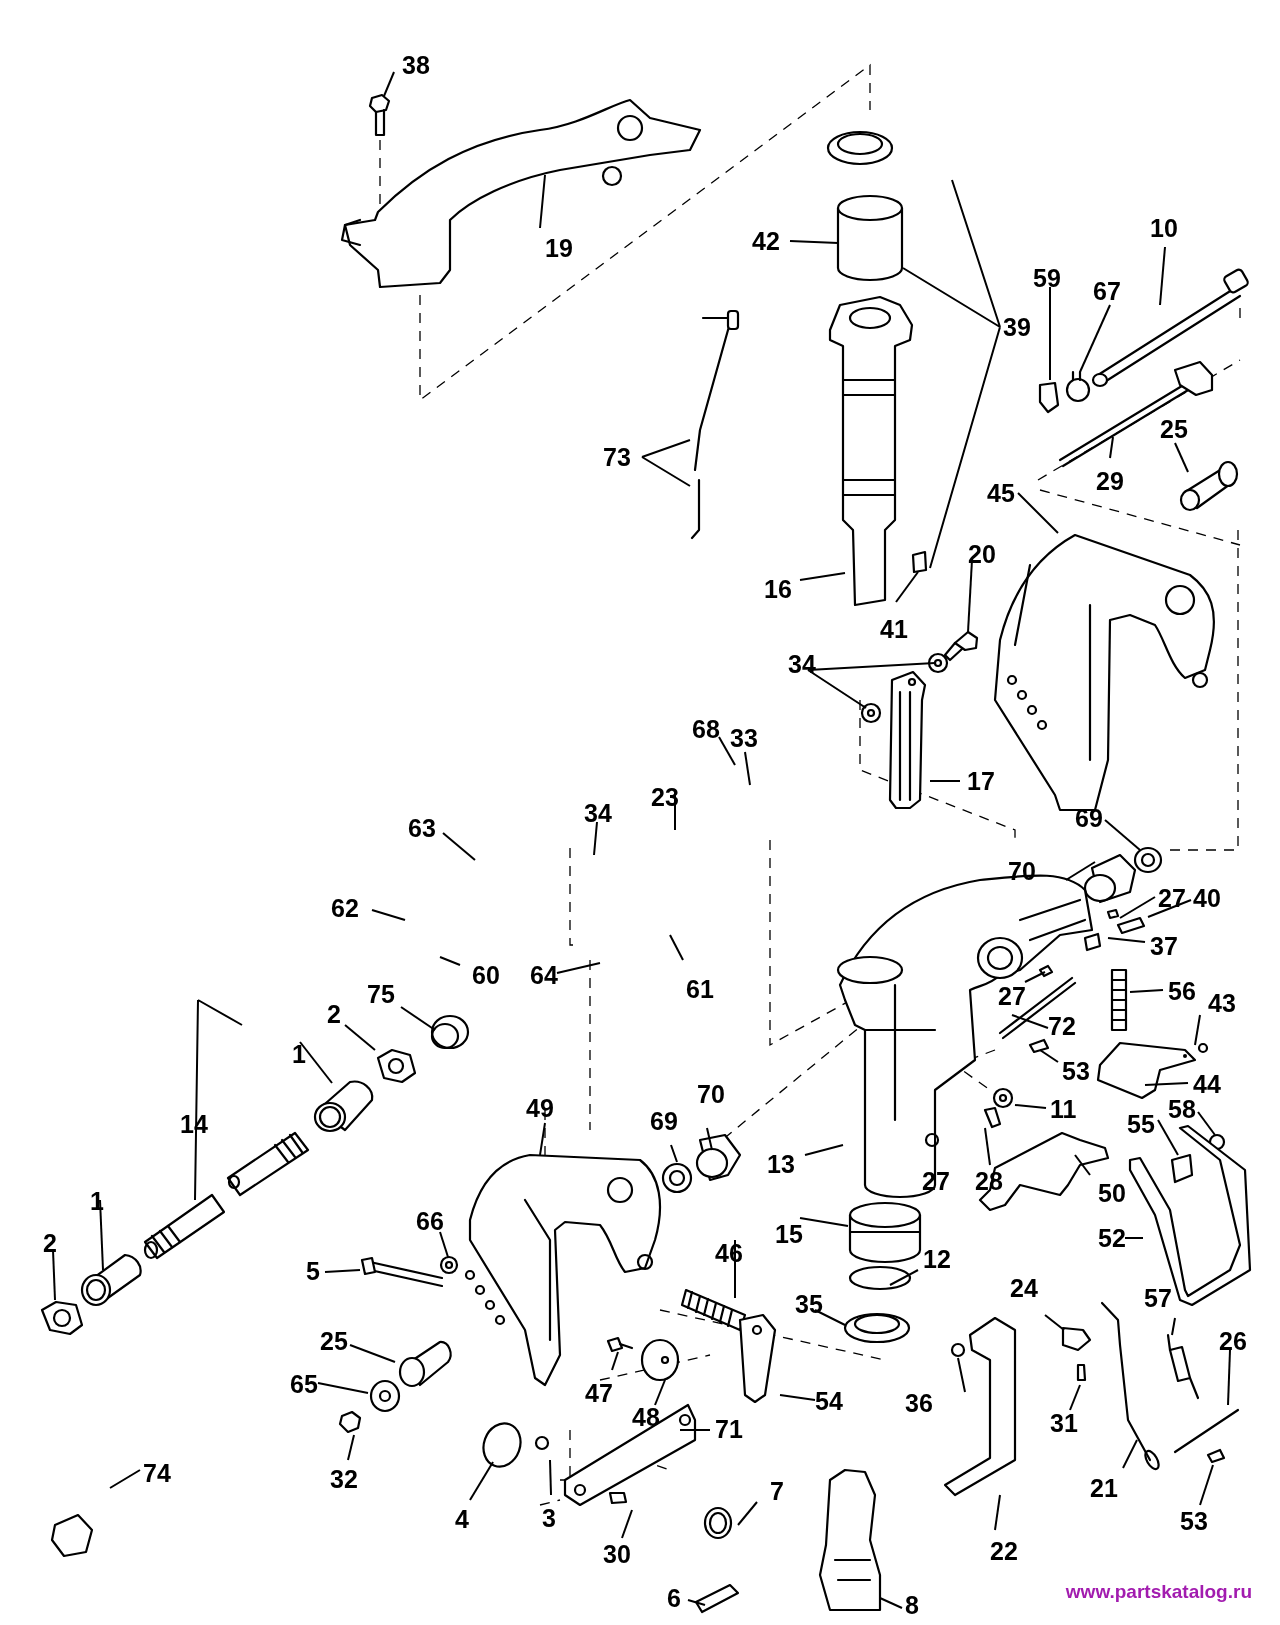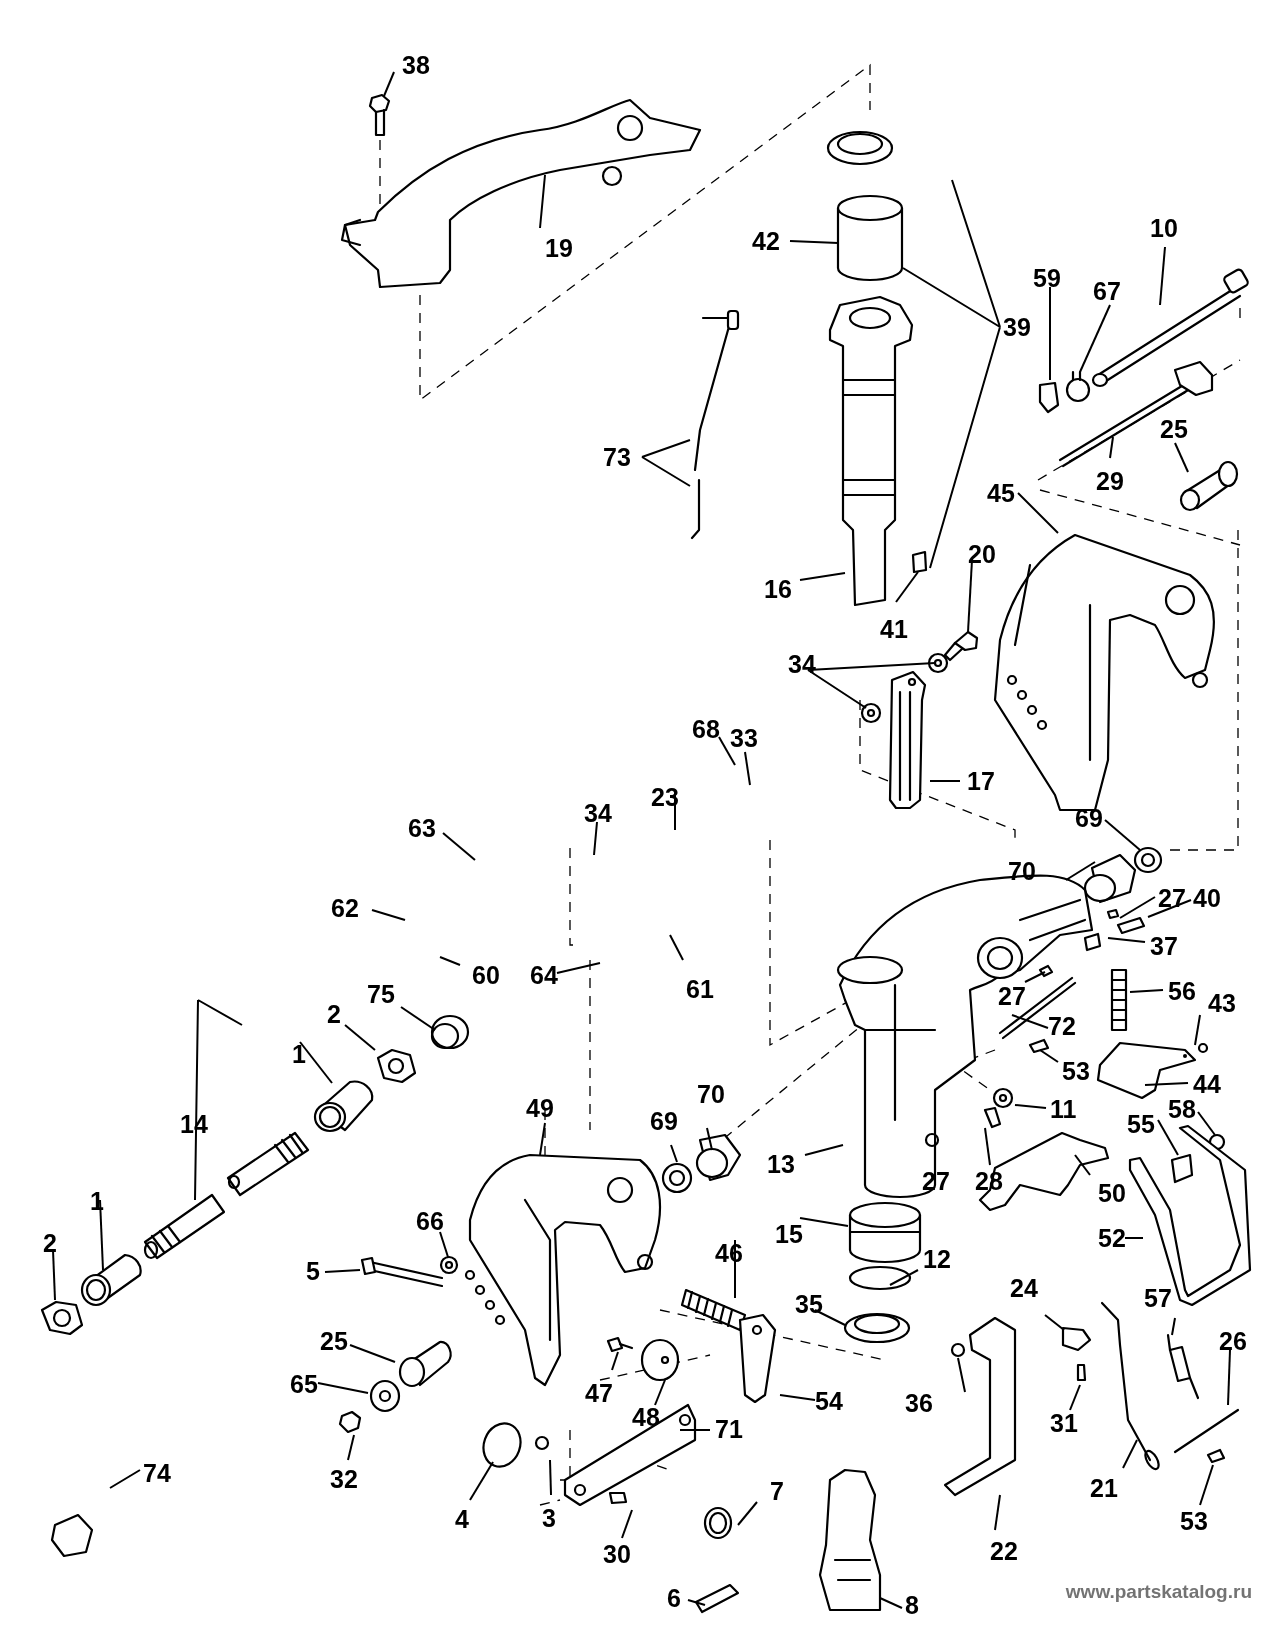--- a/index.html
+++ b/index.html
@@ -4,21 +4,21 @@
 <style>
   html, body { margin: 0; padding: 0; background: #ffffff; }
   body { width: 1280px; height: 1625px; position: relative; overflow: hidden; font-family: "Liberation Sans", sans-serif; }
   #diagram { position: absolute; left: 0; top: 0; width: 1280px; height: 1625px; }
   .part { fill: none; stroke: #000; stroke-width: 2.2; stroke-linejoin: round; stroke-linecap: round; }
   .part-fill { fill: #fff; stroke: #000; stroke-width: 2.2; stroke-linejoin: round; }
   .dark { fill: #000; stroke: none; }
   .leader { stroke: #000; stroke-width: 2; fill: none; }
   .dash { stroke: #000; stroke-width: 1.3; fill: none; stroke-dasharray: 10 8; }
   .label { font-family: "Liberation Sans", sans-serif; font-weight: bold; font-size: 25px; fill: #000; }
-  #watermark { position: absolute; right: 28px; bottom: 22px; color: #737373; font-weight: bold; font-size: 19px; font-family: "Liberation Sans", sans-serif; }
+  #watermark { position: absolute; right: 28px; bottom: 22px; color: #a21caf; font-weight: bold; font-size: 19px; font-family: "Liberation Sans", sans-serif; }
 </style>
 </head>
 <body>
 
 <svg id="diagram" viewBox="0 0 1280 1625" xmlns="http://www.w3.org/2000/svg">
 
   <g>
     <path class="dash" d="M420 295 L420 400 L870 65 L870 110"></path>
     <path class="dash" d="M1240 308 L1240 325 M1038 480 L1240 360 M1238 530 L1238 850 L1170 850"></path>
     <path class="dash" d="M1040 490 L1240 545"></path>

